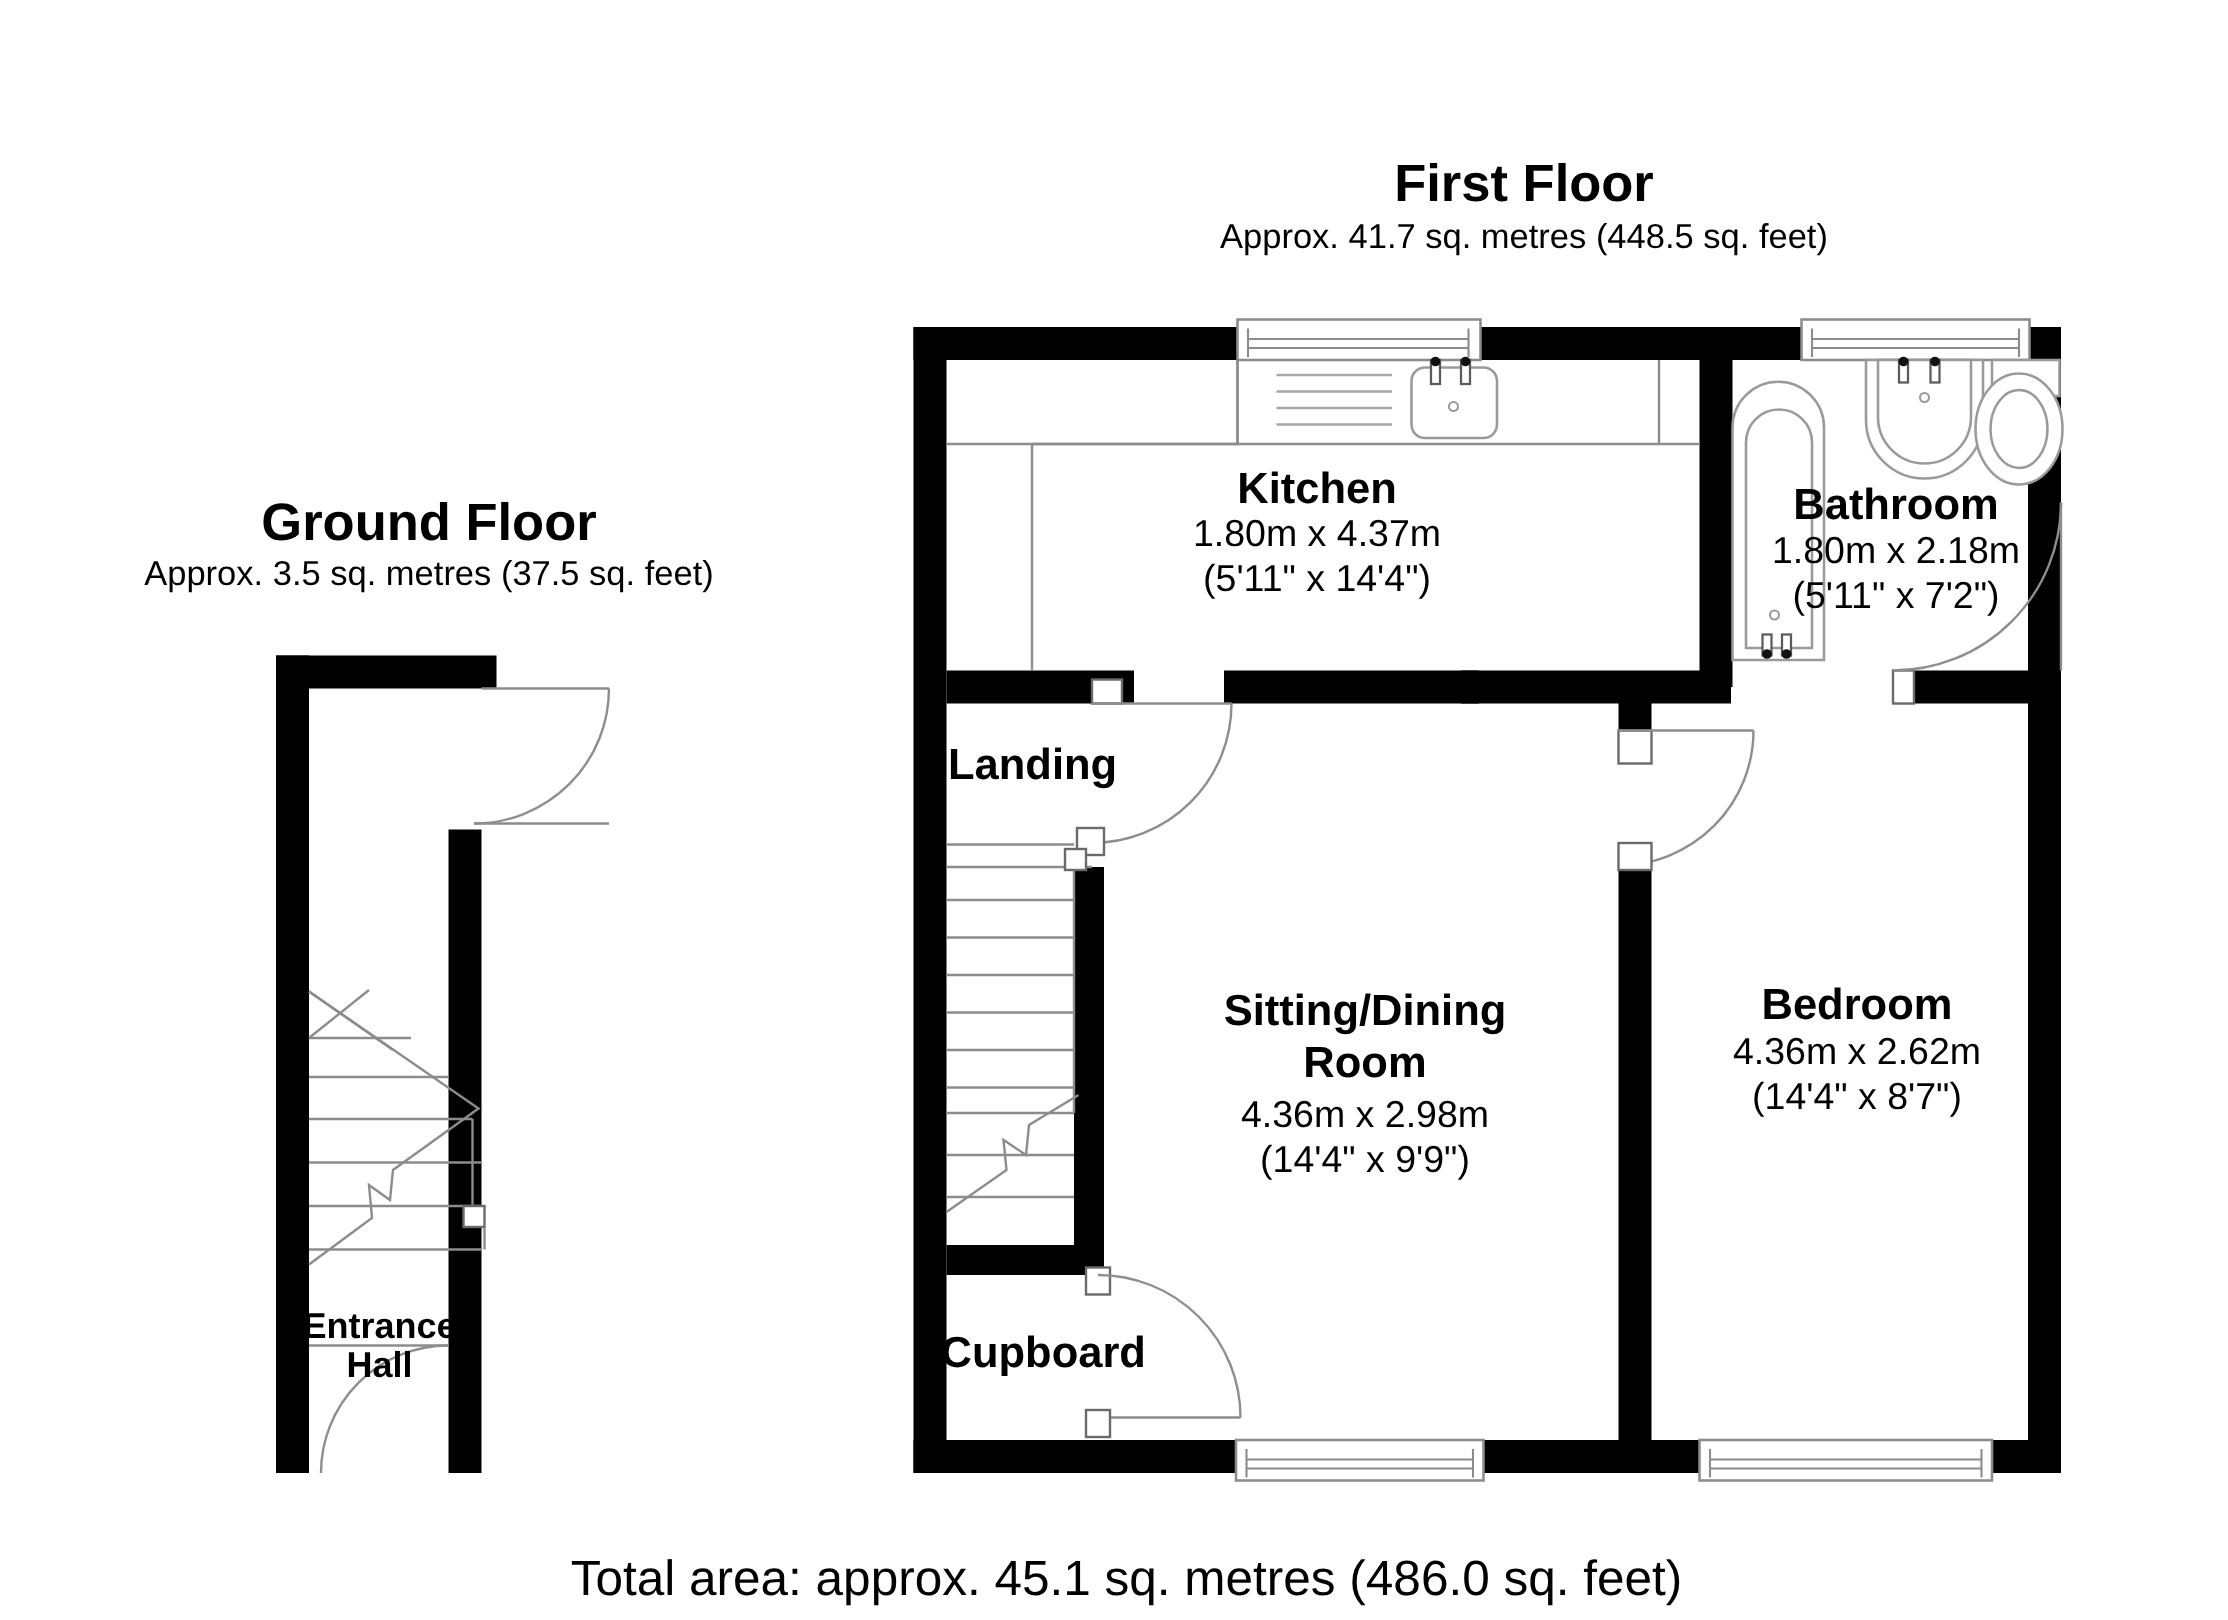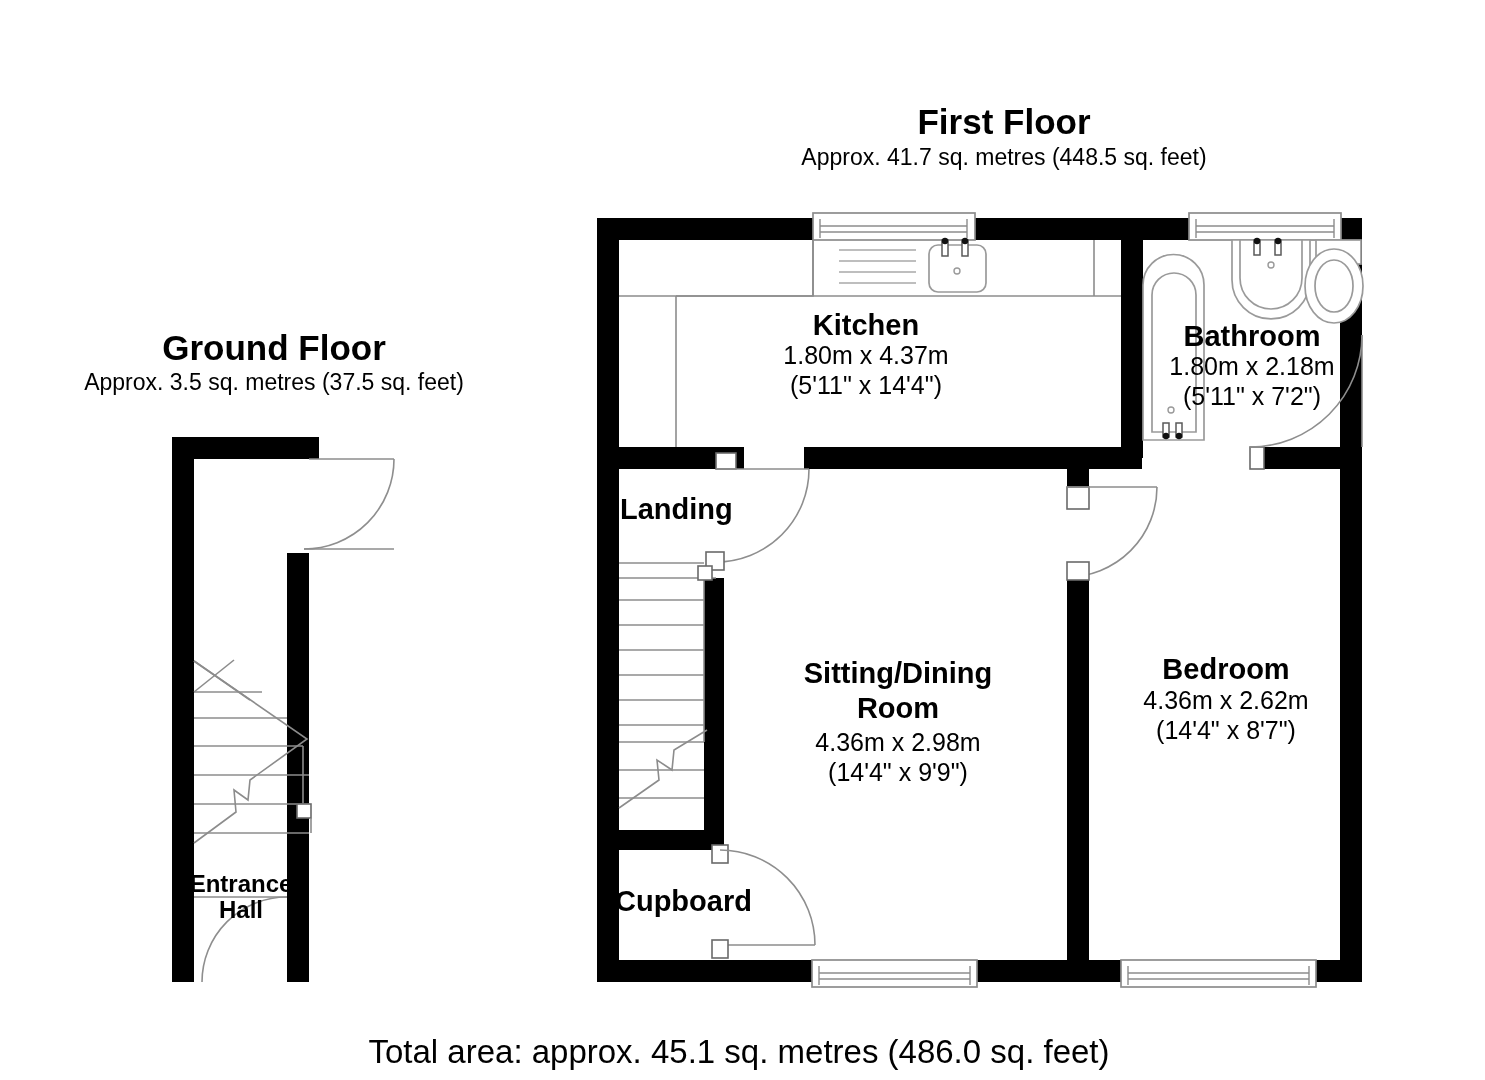--- a/index.html
+++ b/index.html
@@ -11,21 +11,21 @@
   body {
     width: 1485px;
     height: 1080px;
     overflow: hidden;
     font-family: "Liberation Sans", sans-serif;
     color: #000000;
     position: relative;
   }
   #plan-root {
     position: absolute;
-    left: 4px; top: 0;
+    left: 16px; top: 0;
     width: 1288px;
     height: 1080px;
   }
   svg.plan {
     display: block;
     width: 1485px;
     height: 1080px;
   }
   .wall { fill: #000000; }
   .thin { fill: none; stroke: #8c8c8c; stroke-width: 1.6; }

